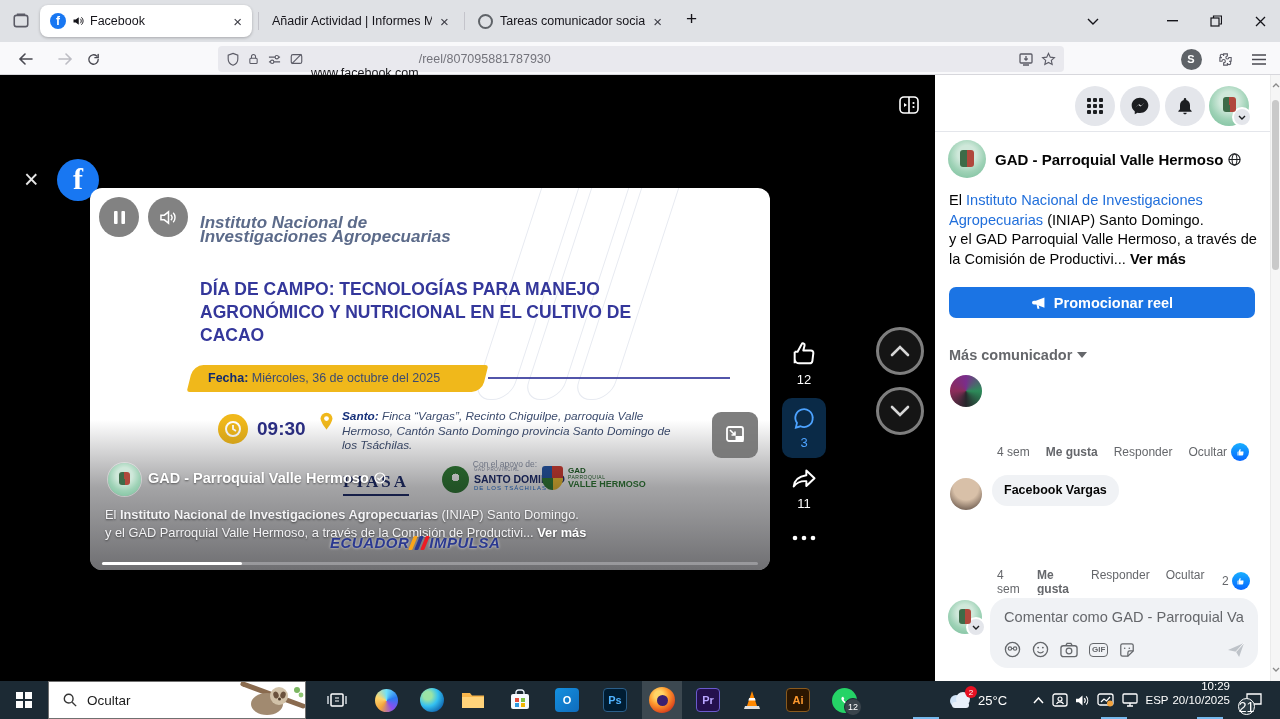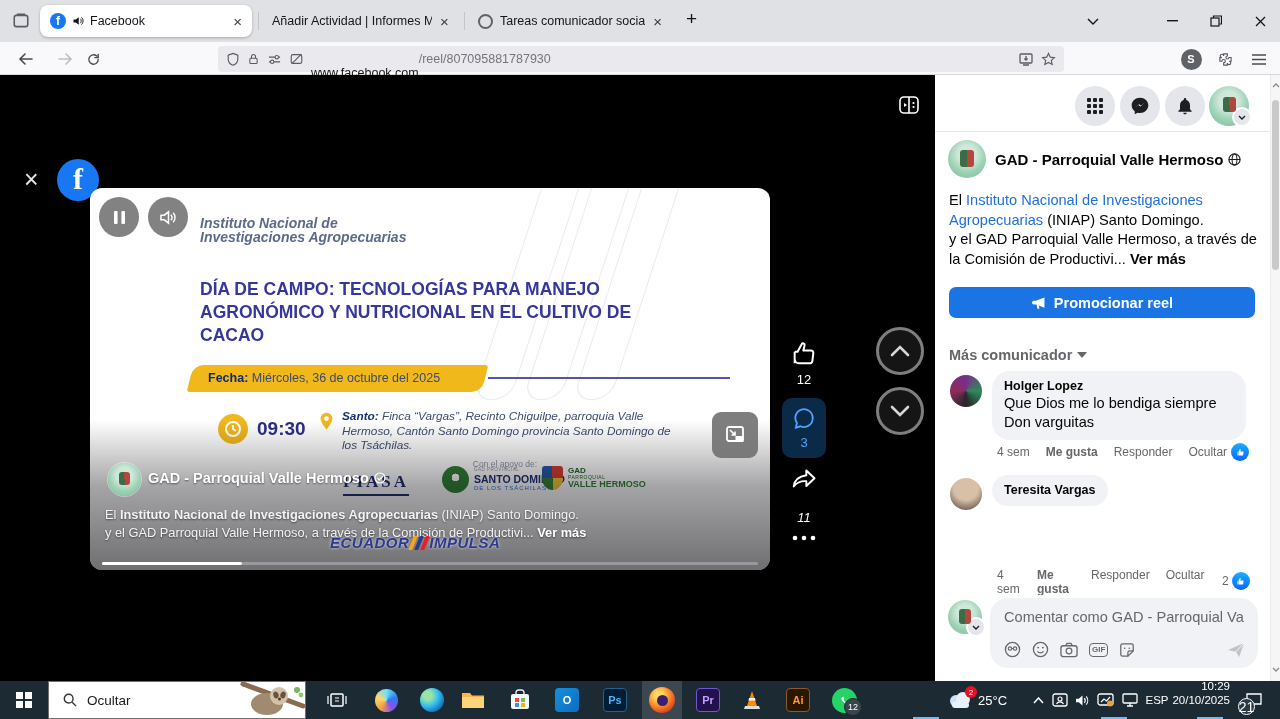--- a/index.html
+++ b/index.html
@@ -36,21 +36,21 @@
   #stage{position:absolute;left:0;top:75px;width:935px;height:606px;background:#000;}
   #closeX{position:absolute;left:24px;top:92px;color:#e6e6e6;font-size:25px;line-height:25px;}
   #fbLogo{position:absolute;left:57px;top:84px;width:42px;height:42px;border-radius:50%;background:#1877f2;color:#fff;
     font-weight:700;font-size:30px;text-align:center;line-height:40px;font-family:"Liberation Serif",serif;}
 
   
   #video{position:absolute;left:90px;top:113px;width:680px;height:382px;background:#fff;border-radius:12px;overflow:hidden;}
   .ctl{position:absolute;width:40px;height:40px;border-radius:50%;background:rgba(108,108,108,.85);
     display:flex;align-items:center;justify-content:center;}
   .wm{position:absolute;width:36px;height:230px;border:1.5px solid #e7eaf1;border-radius:18px;transform:skewX(-18deg);}
-  #posterOrg{position:absolute;left:110px;top:28px;font-size:14px;line-height:14px;color:#5c6b8a;font-style:italic;font-weight:600;}
+  #posterOrg{position:absolute;left:110px;top:28px;font-size:17px;line-height:14px;color:#5c6b8a;font-style:italic;font-weight:600;}
   #posterTitle{position:absolute;left:110px;top:90px;width:450px;font-size:17.5px;line-height:23px;font-weight:800;color:#34379b;}
   #fechaBanner{position:absolute;left:100px;top:177px;width:295px;height:27px;background:#f0b81b;
     transform:skewX(-14deg);border-radius:10px 3px 10px 3px;}
   #fechaText{position:absolute;left:118px;top:183px;font-size:12.5px;color:#3b4a70;}
   #fechaText b{color:#122b6e;}
   #fechaLine{position:absolute;left:398px;top:189px;width:242px;height:2px;background:#34379b;opacity:.85;}
   #clockIcon{position:absolute;left:128px;top:226px;width:30px;height:30px;border-radius:50%;background:#f0b81b;
     display:flex;align-items:center;justify-content:center;}
   #timeText{position:absolute;left:167px;top:230px;font-size:19px;font-weight:800;color:#2b2e85;}
   #lugarText{position:absolute;left:252px;top:221px;width:336px;font-size:11.8px;line-height:14.5px;color:#3c4c6e;font-style:italic;}
@@ -404,21 +404,21 @@
     <div id="railComment">
       <svg width="26" height="26" viewBox="0 0 24 24">
           <path d="M20 11a8 8 0 1 0-14.5 4.6L4.5 20l4.2-1.3A8 8 0 0 0 20 11z" fill="none" stroke="#4da3ff" stroke-width="1.7"></path>
         </svg>
       <div>3</div>
     </div>
     <div class="railItem" style="top:392px;">
       <svg width="28" height="26" viewBox="0 0 24 22" style="margin:0 auto;">
           <path d="M14 7V2.8L21 9.5 14 16.2V12c-5-.3-8.4 1.3-10.8 4.6C3.8 11.5 7 8 14 7z" fill="none" stroke="#fff" stroke-width="1.7" stroke-linejoin="round"></path>
         </svg>
-      <div style="margin-top:17px;font-style:italic;">11</div>
+      <div style="margin-top:3px;">11</div>
     </div>
     <div class="railItem" style="top:460px;">
       <svg width="24" height="6" viewBox="0 0 24 6" style="margin:0 auto;">
           <circle cx="3" cy="3" r="2.3" fill="#fff"></circle>
           <circle cx="12" cy="3" r="2.3" fill="#fff"></circle>
           <circle cx="21" cy="3" r="2.3" fill="#fff"></circle>
         </svg>
     </div>
 
     <div class="navCircle" style="top:252px;">
@@ -493,41 +493,37 @@
     </div>
 
     <div id="sortRow">
       <span>Más comunicador</span>
       <svg width="10" height="6" viewBox="0 0 10 6">
           <path d="M0 0l5 6 5-6z" fill="#65676b"></path>
         </svg>
     </div>
 
     <div class="cAvatar" style="top:300px;background:conic-gradient(#7a2d8c,#2d8c5a,#26262b,#8c2d5a,#7a2d8c);"></div>
-    <div class="bubble" style="top:296px;">
-      <div class="cName">Holger Lopez</div>
-      <div class="cText">Que Dios me lo bendiga siempre Don varguitas</div>
-    </div>
     <div class="metaRow" style="top:370px;width:250px;">
       <span>4 sem</span>
       <span class="mg">Me gusta</span>
       <span>Responder</span>
       <span>Ocultar</span>
     </div>
     <div class="abs" style="left:296px;top:368px;">
       <span class="likeBadge">
           <svg width="9" height="9" viewBox="0 0 24 24">
             <path d="M4 10v10h3V10zM8 20h8.7a2.5 2.5 0 0 0 2.5-2.2l.8-6.6A2 2 0 0 0 18 9h-6.6l1.1-4.2c.2-.7-.2-1.5-.9-1.8-.6-.3-1.3 0-1.6.6L6.5 10H8z" fill="#fff"></path>
           </svg>
         </span>
     </div>
 
     <div class="cAvatar" style="top:403px;background:radial-gradient(circle at 50% 30%,#d8c0a8 0 45%,#7d6a5c 80%);"></div>
     <div class="bubble" style="top:400px;max-width:244px;">
-      <div class="cName">Teresita Vargas</div>
+      <div class="cName">Facebook Vargas</div>
     </div>
     <div class="metaRow" style="top:493px;width:236px;height:27px;overflow:hidden;">
       <span style="display:inline-block;width:24px;">4 sem</span>
       <span class="mg" style="display:inline-block;width:38px;">Me gusta</span>
       <span>Responder</span>
       <span>Ocultar</span>
     </div>
     <div class="abs" style="left:287px;top:497px;display:flex;align-items:center;gap:3px;font-size:12px;color:#65676b;">
       <span>2</span>
       <span class="likeBadge">

